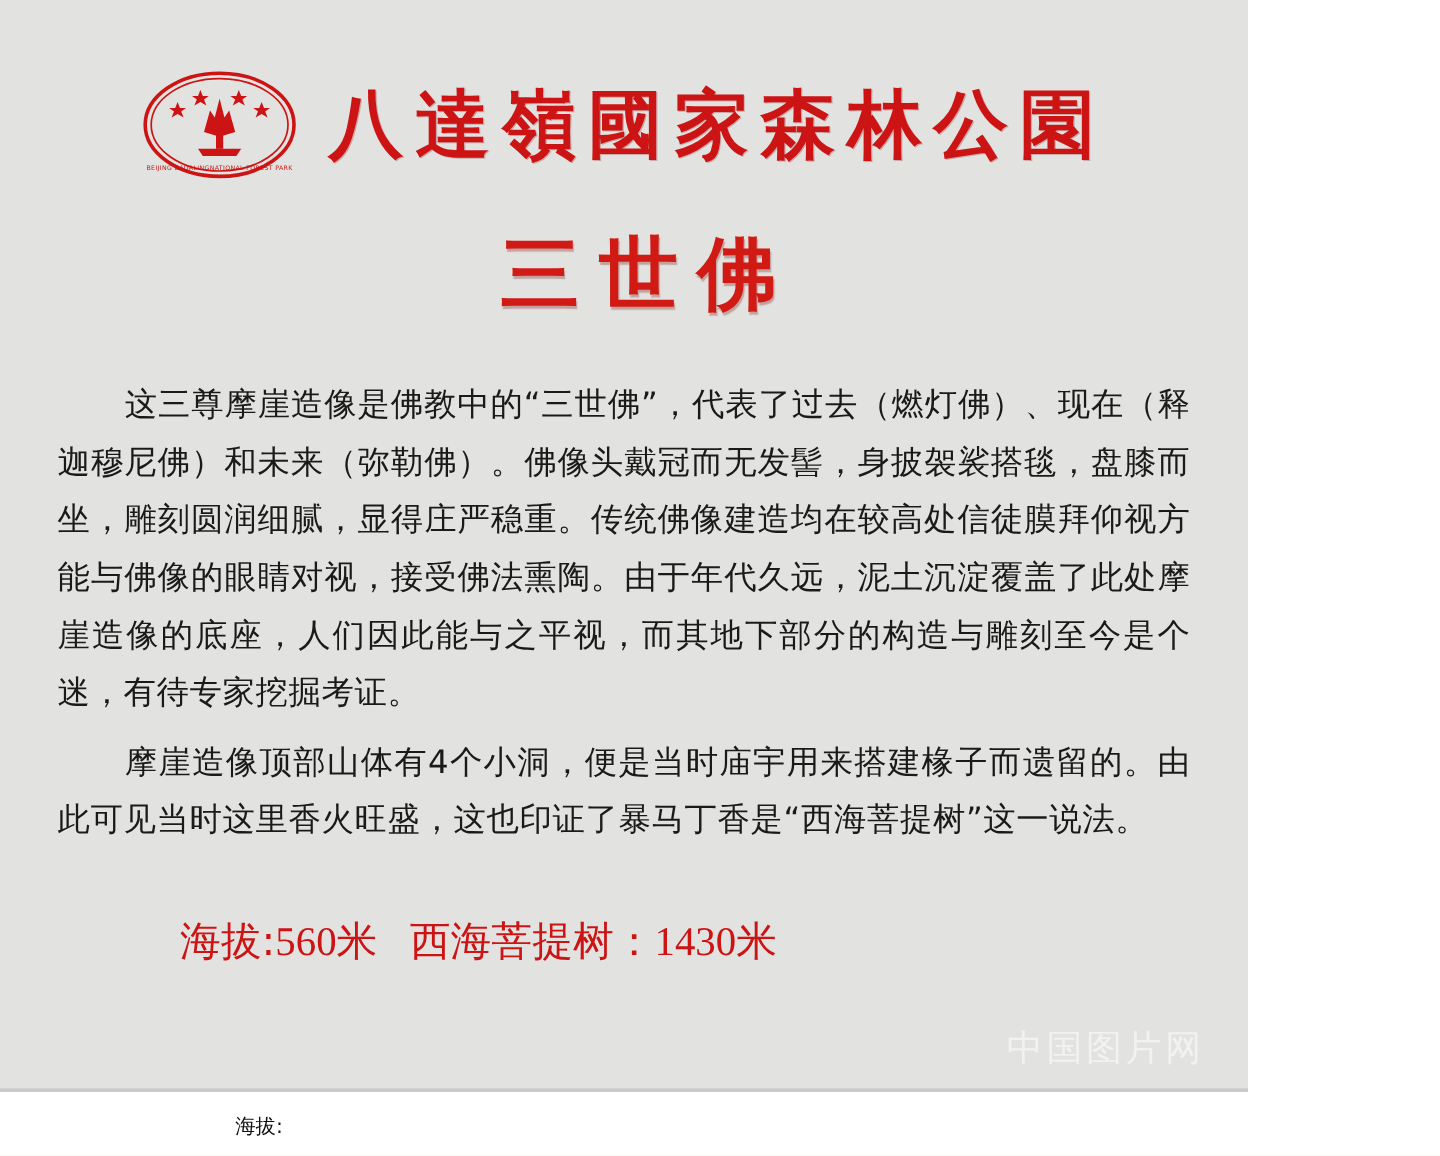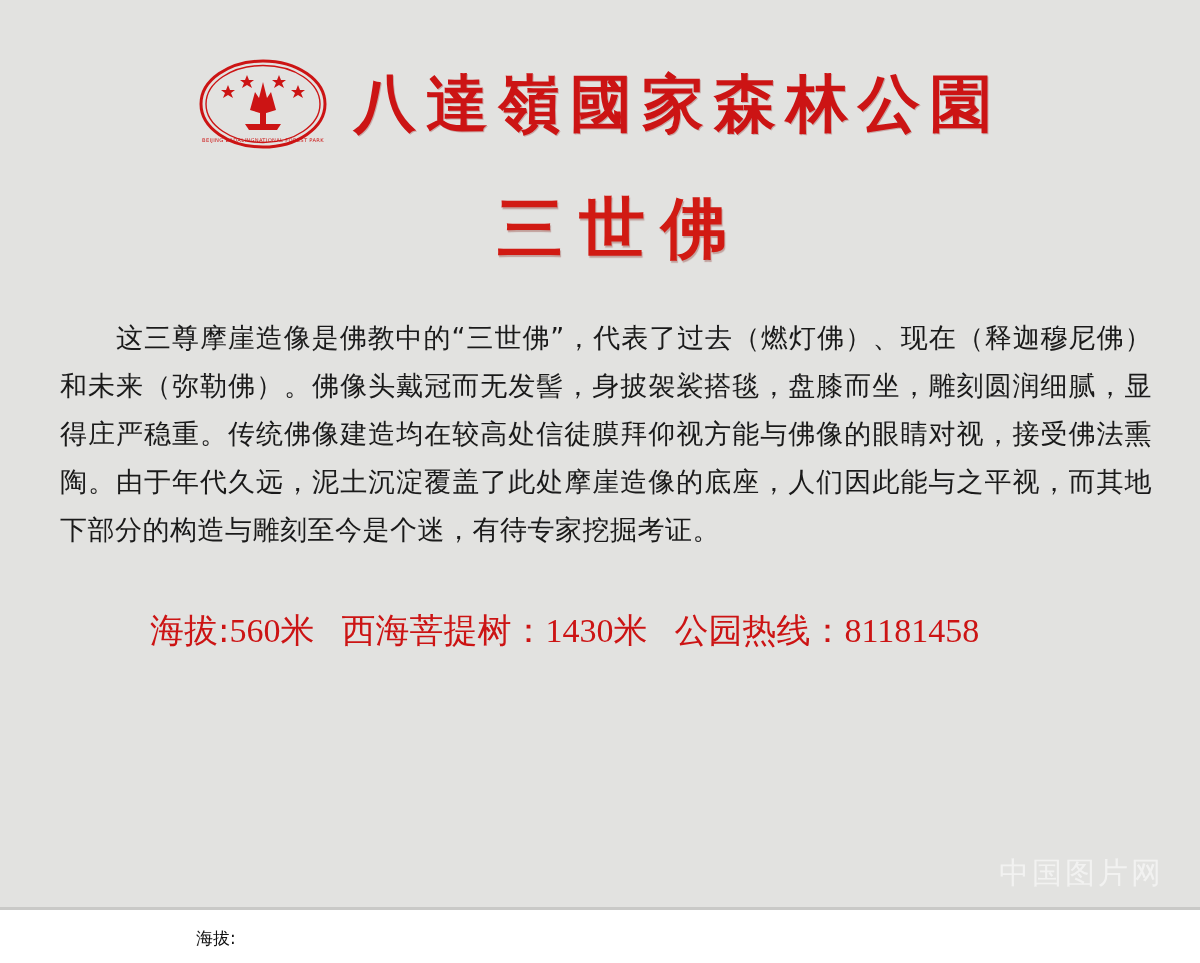--- a/index.html
+++ b/index.html
@@ -8,21 +8,21 @@
   }
   body {
     width: 1200px;
     height: 963px;
     background: #ffffff;
     font-family: "Liberation Serif", serif;
     overflow: hidden;
   }
   .sign-board {
     position: relative;
-    width: 1200px;
+    width: 1040px;
     height: 910px;
     background: #e2e2e0;
     box-sizing: border-box;
     overflow: hidden;
   }
   
   .header {
     display: flex;
     align-items: center;
     justify-content: center;
@@ -62,21 +62,21 @@
   .body-text {
     margin: 40px 48px 0 48px;
     font-family: "DejaVu Sans", "Liberation Sans", sans-serif;
     font-size: 27px;
     line-height: 48px;
     color: #1a1a1a;
     text-align: justify;
     letter-spacing: 0.5px;
   }
   .body-text p {
-    margin: 0 0 10px 12px;
+    margin: 0 0 10px 0;
     text-indent: 56px;
   }
   
   .info-block {
     margin: 54px 0 0 0;
     padding: 0 150px 0 150px;
     display: grid;
     grid-template-columns: 1fr 1fr 1fr 1fr;
     row-gap: 22px;
     column-gap: 10px;
@@ -151,31 +151,29 @@
         <text x="65" y="84" font-family="DejaVu Sans, sans-serif" font-size="5.2" fill="#cc1414" text-anchor="middle" letter-spacing="0.3">BEIJING BADALINGNATIONAL FOREST PARK</text>
       </svg>
     </div>
     <div class="park-title">八達嶺國家森林公園</div>
   </div>
 
   <div class="main-title">三世佛</div>
 
   <div class="body-text">
     <p>这三尊摩崖造像是佛教中的“三世佛”，代表了过去（燃灯佛）、现在（释迦穆尼佛）和未来（弥勒佛）。佛像头戴冠而无发髻，身披袈裟搭毯，盘膝而坐，雕刻圆润细腻，显得庄严稳重。传统佛像建造均在较高处信徒膜拜仰视方能与佛像的眼睛对视，接受佛法熏陶。由于年代久远，泥土沉淀覆盖了此处摩崖造像的底座，人们因此能与之平视，而其地下部分的构造与雕刻至今是个迷，有待专家挖掘考证。</p>
+    <p>摩崖造像顶部山体有4个小洞，便是当时庙宇用来搭建椽子而遗留的。由此可见当时这里香火旺盛，这也印证了暴马丁香是“西海菩提树”这一说法。</p>
   </div>
 
   <div class="info-block">
     <div class="info-item">
       <span class="lbl">海拔:</span><span class="val">560米</span>
     </div>
     <div class="info-item">
       <span class="lbl">西海菩提树：</span><span class="val">1430米</span>
-    </div>
-    <div class="info-item">
-      <span class="lbl">公园热线：</span><span class="val">81181458</span>
     </div>
   </div>
 
   <div class="watermark">中国图片网</div>
   <div class="board-bottom-edge"></div>
 </div>
 
 <div class="footer">
   <div class="footer-label">海拔:</div>
 </div>

